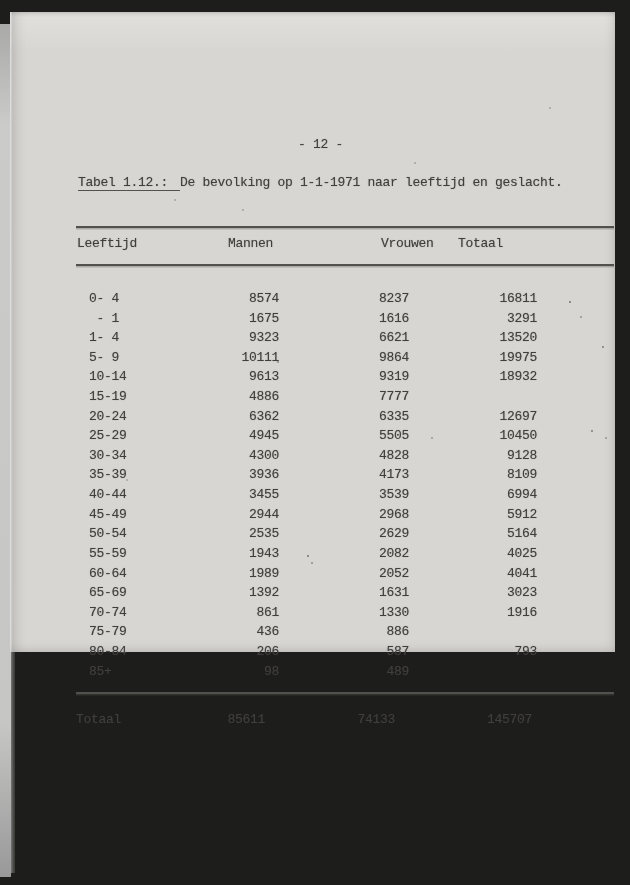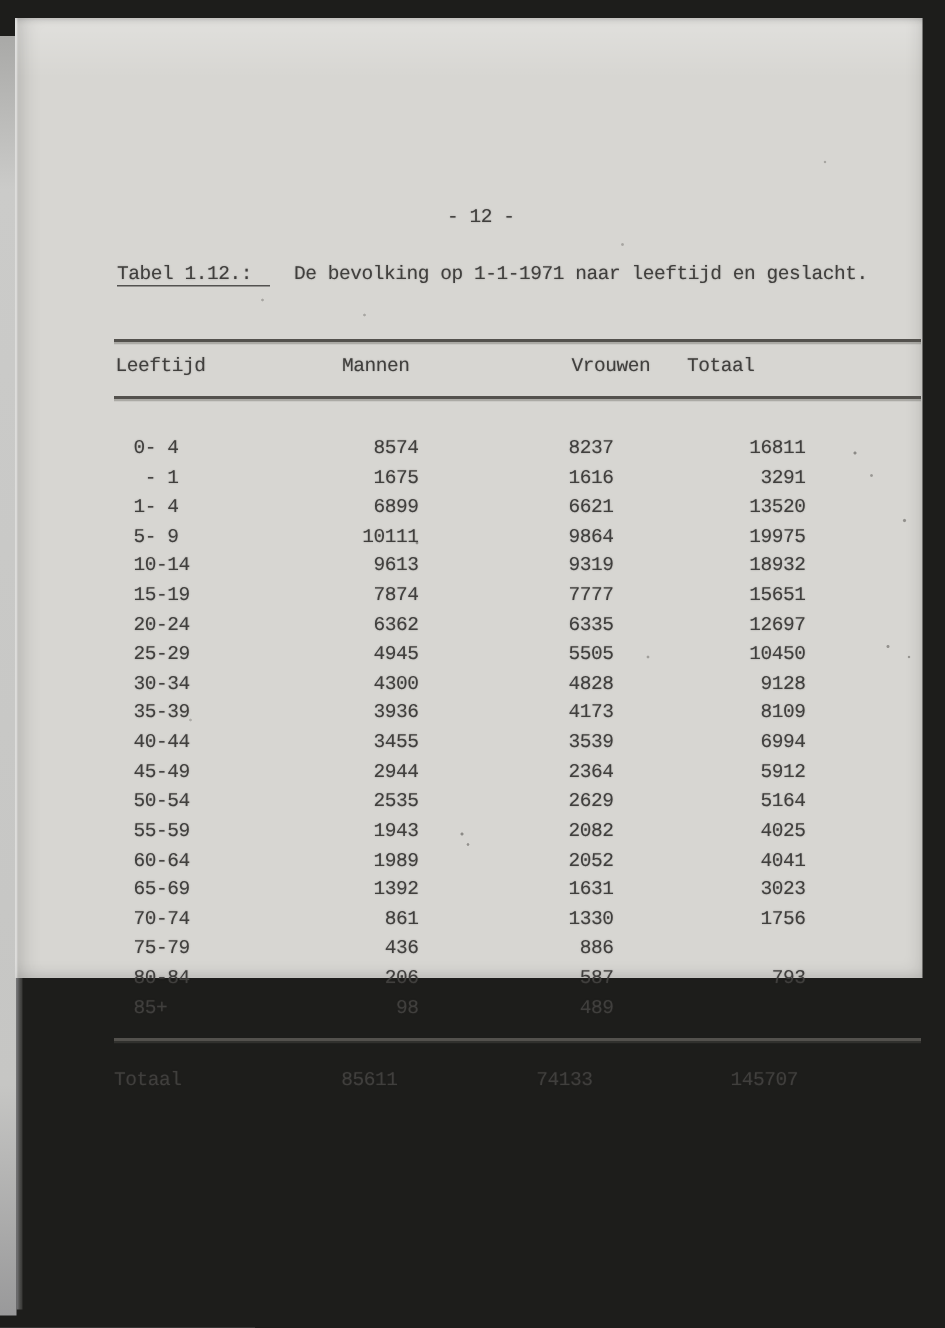--- a/index.html
+++ b/index.html
@@ -38,21 +38,21 @@
     box-shadow:
       inset 2px 0 1px -0.5px rgba(255,255,255,.55),
       inset 11px 0 14px -8px rgba(0,0,0,.20),
       inset -5px -5px 12px -5px rgba(0,0,0,.16),
       inset 0 3px 5px -3px rgba(0,0,0,.25);
   }
   .paper *{text-shadow:0 0 1px rgba(64,63,61,.45);}
   .page-number{position:absolute;left:288px;top:123px;line-height:19.6px;white-space:pre;}
   .title-line{position:absolute;left:68px;top:161px;line-height:19.6px;white-space:pre;}
   .title-label{border-bottom:1.5px solid rgba(60,59,57,.85);padding-right:12px;text-align:right;}
-  .title-text{margin-left:16px;}
+  .title-text{margin-left:0;}
   .rule{position:absolute;left:66px;width:538px;height:2px;background:#53514d;
         box-shadow:0 1.5px 0 rgba(90,88,84,.35);}
   .rule-top{top:214px;}
   .rule-mid{top:252px;}
   .rule-bottom{top:680px;}
   .th{position:absolute;top:222px;line-height:19.6px;white-space:pre;}
   .th-leeftijd{left:67px;}
   .th-mannen{left:218px;}
   .th-vrouwen{left:331px;margin-left:40px;}
   .th-totaal{left:448px;}
@@ -93,41 +93,40 @@
           <span class="cell num">16811</span>
         </div>
         <div class="trow">
           <span class="cell "> - 1</span>
           <span class="cell num">1675</span>
           <span class="cell num">1616</span>
           <span class="cell num">3291</span>
         </div>
         <div class="trow">
           <span class="cell ">1- 4</span>
-          <span class="cell num">6899</span>
+          <span class="cell num">9323</span>
           <span class="cell num">6621</span>
           <span class="cell num">13520</span>
         </div>
         <div class="trow">
           <span class="cell ">5- 9</span>
           <span class="cell num">10111</span>
           <span class="cell num">9864</span>
           <span class="cell num">19975</span>
         </div>
         <div class="trow">
           <span class="cell ">10-14</span>
           <span class="cell num">9613</span>
           <span class="cell num">9319</span>
           <span class="cell num">18932</span>
         </div>
         <div class="trow">
           <span class="cell ">15-19</span>
-          <span class="cell num">7874</span>
+          <span class="cell num">4886</span>
           <span class="cell num">7777</span>
-          <span class="cell num">15651</span>
         </div>
         <div class="trow">
           <span class="cell ">20-24</span>
           <span class="cell num">6362</span>
           <span class="cell num">6335</span>
           <span class="cell num">12697</span>
         </div>
         <div class="trow">
           <span class="cell ">25-29</span>
           <span class="cell num">4945</span>
@@ -148,21 +147,21 @@
         </div>
         <div class="trow">
           <span class="cell ">40-44</span>
           <span class="cell num">3455</span>
           <span class="cell num">3539</span>
           <span class="cell num">6994</span>
         </div>
         <div class="trow">
           <span class="cell ">45-49</span>
           <span class="cell num">2944</span>
-          <span class="cell num">2364</span>
+          <span class="cell num">2968</span>
           <span class="cell num">5912</span>
         </div>
         <div class="trow">
           <span class="cell ">50-54</span>
           <span class="cell num">2535</span>
           <span class="cell num">2629</span>
           <span class="cell num">5164</span>
         </div>
         <div class="trow">
           <span class="cell ">55-59</span>
@@ -179,21 +178,21 @@
         <div class="trow">
           <span class="cell ">65-69</span>
           <span class="cell num">1392</span>
           <span class="cell num">1631</span>
           <span class="cell num">3023</span>
         </div>
         <div class="trow">
           <span class="cell ">70-74</span>
           <span class="cell num">861</span>
           <span class="cell num">1330</span>
-          <span class="cell num">1756</span>
+          <span class="cell num">1916</span>
         </div>
         <div class="trow">
           <span class="cell ">75-79</span>
           <span class="cell num">436</span>
           <span class="cell num">886</span>
         </div>
         <div class="trow">
           <span class="cell ">80-84</span>
           <span class="cell num">206</span>
           <span class="cell num">587</span>

